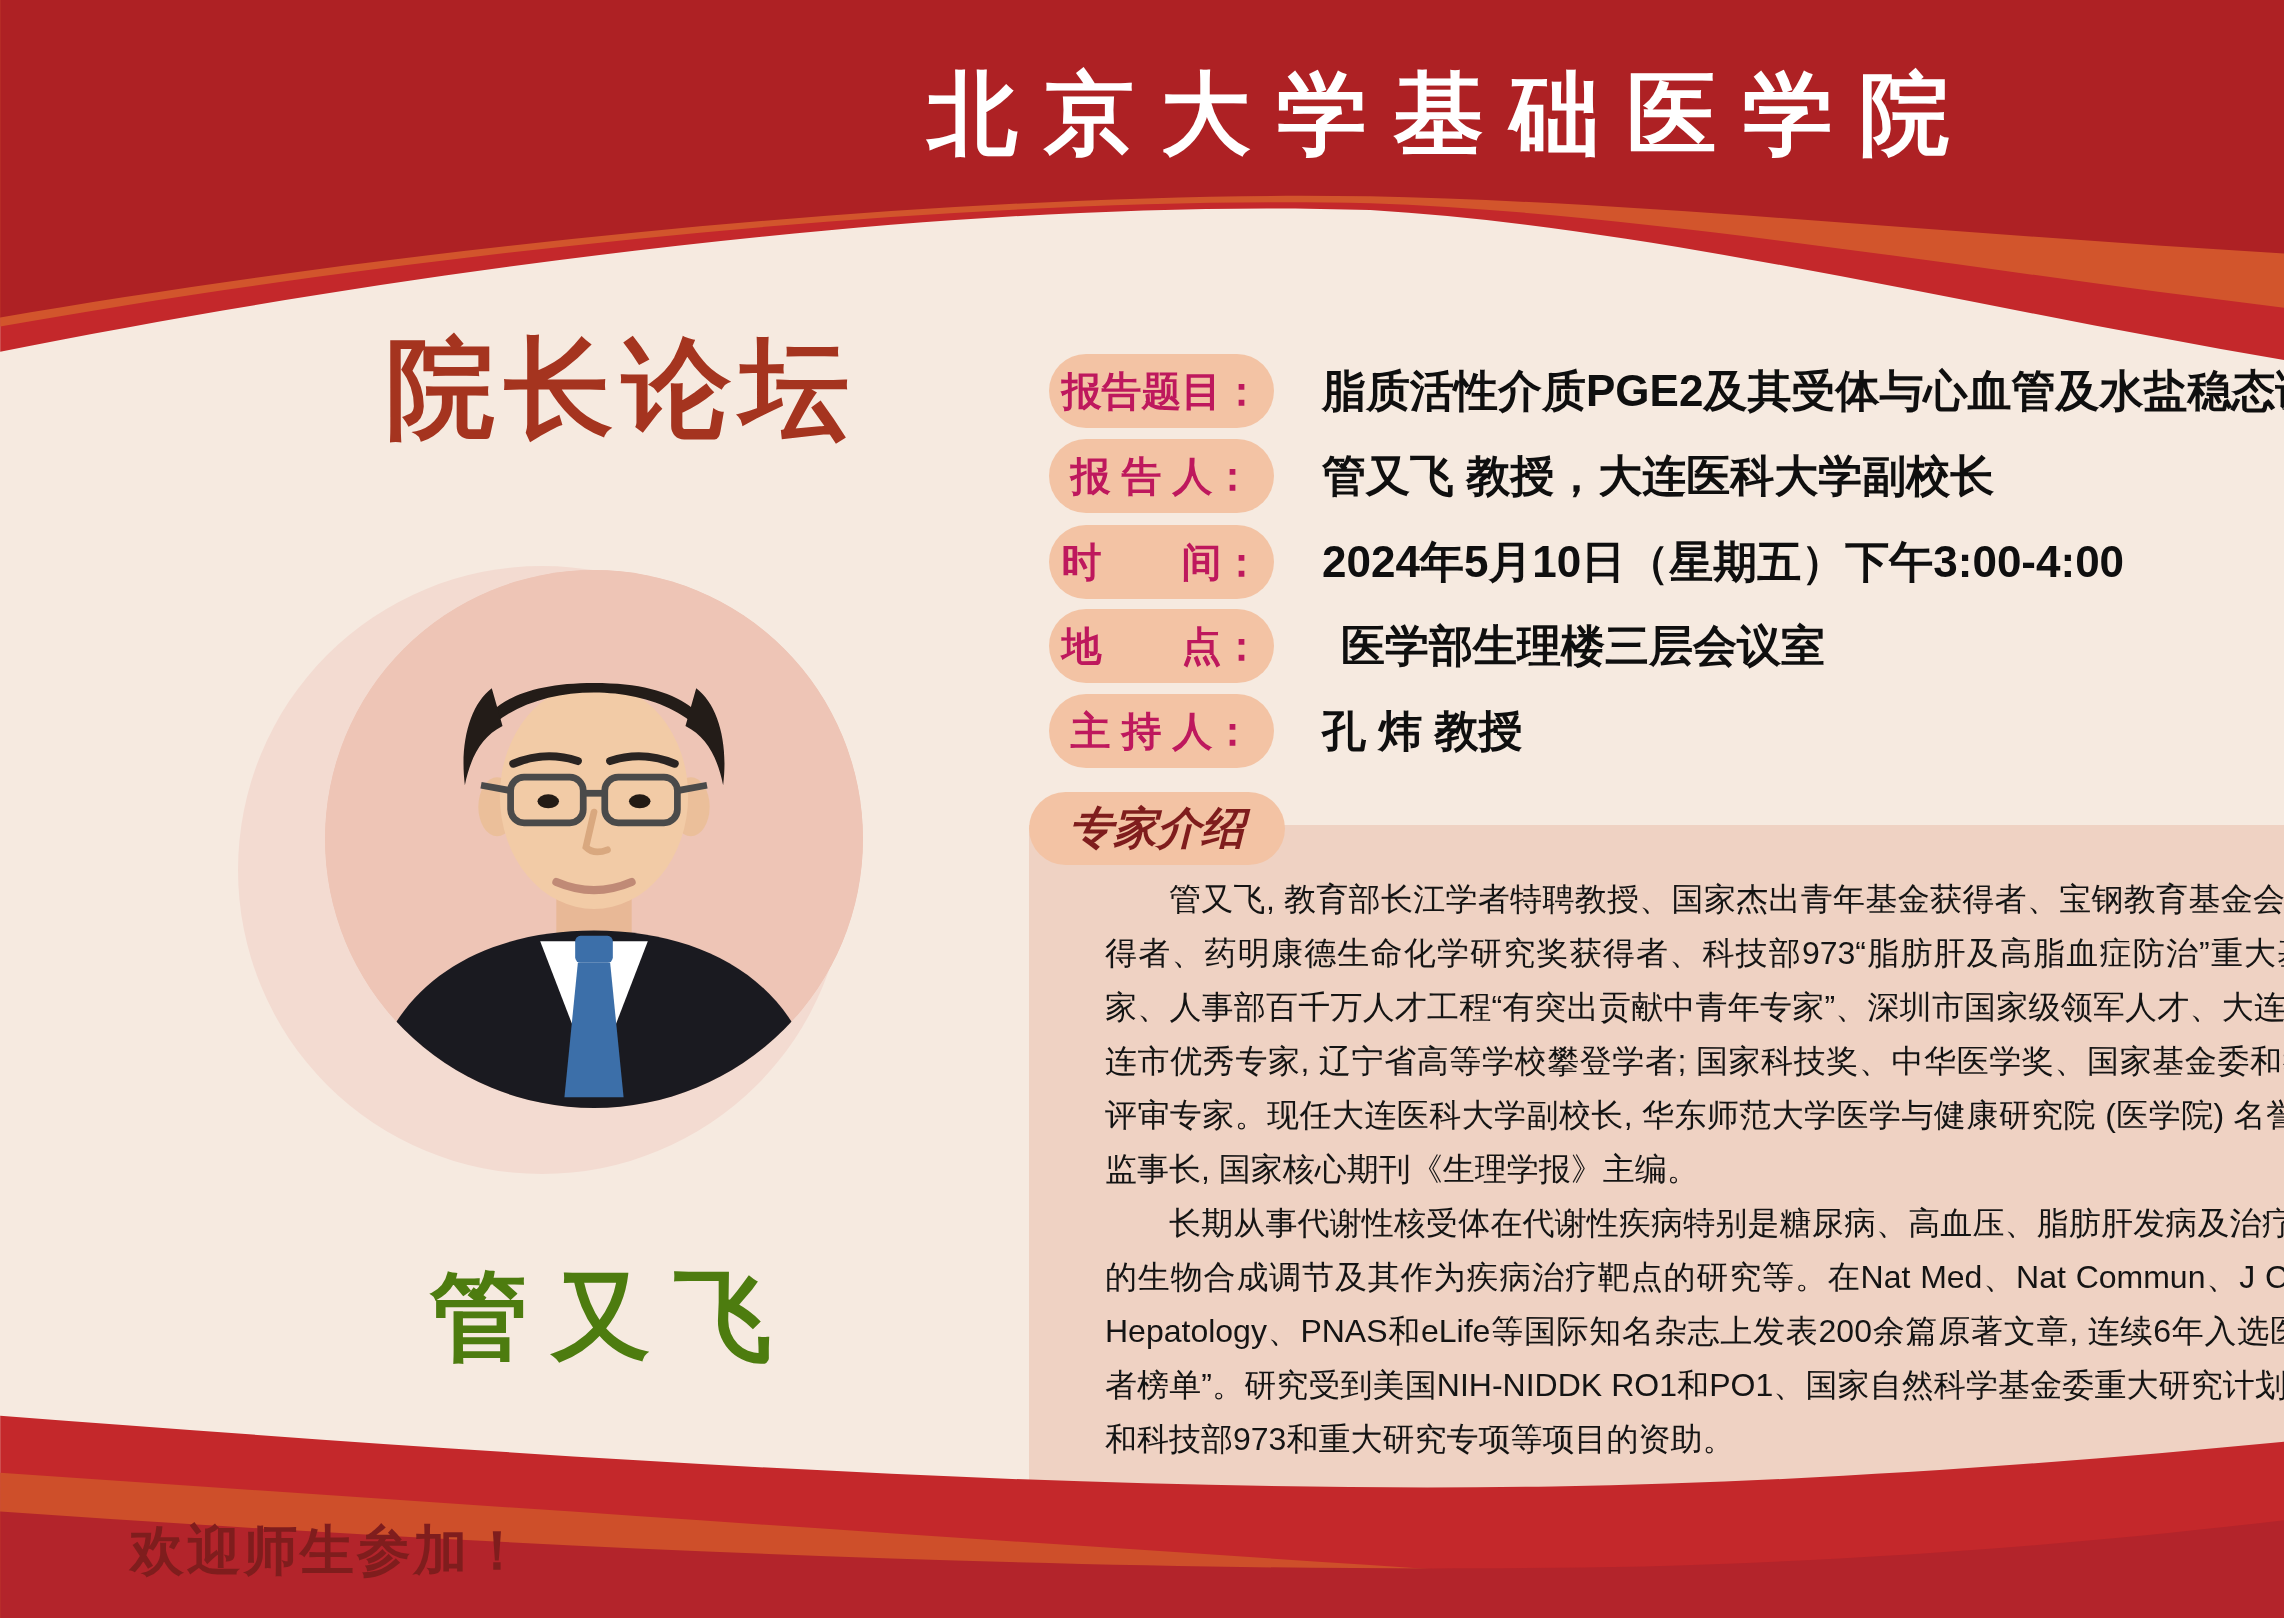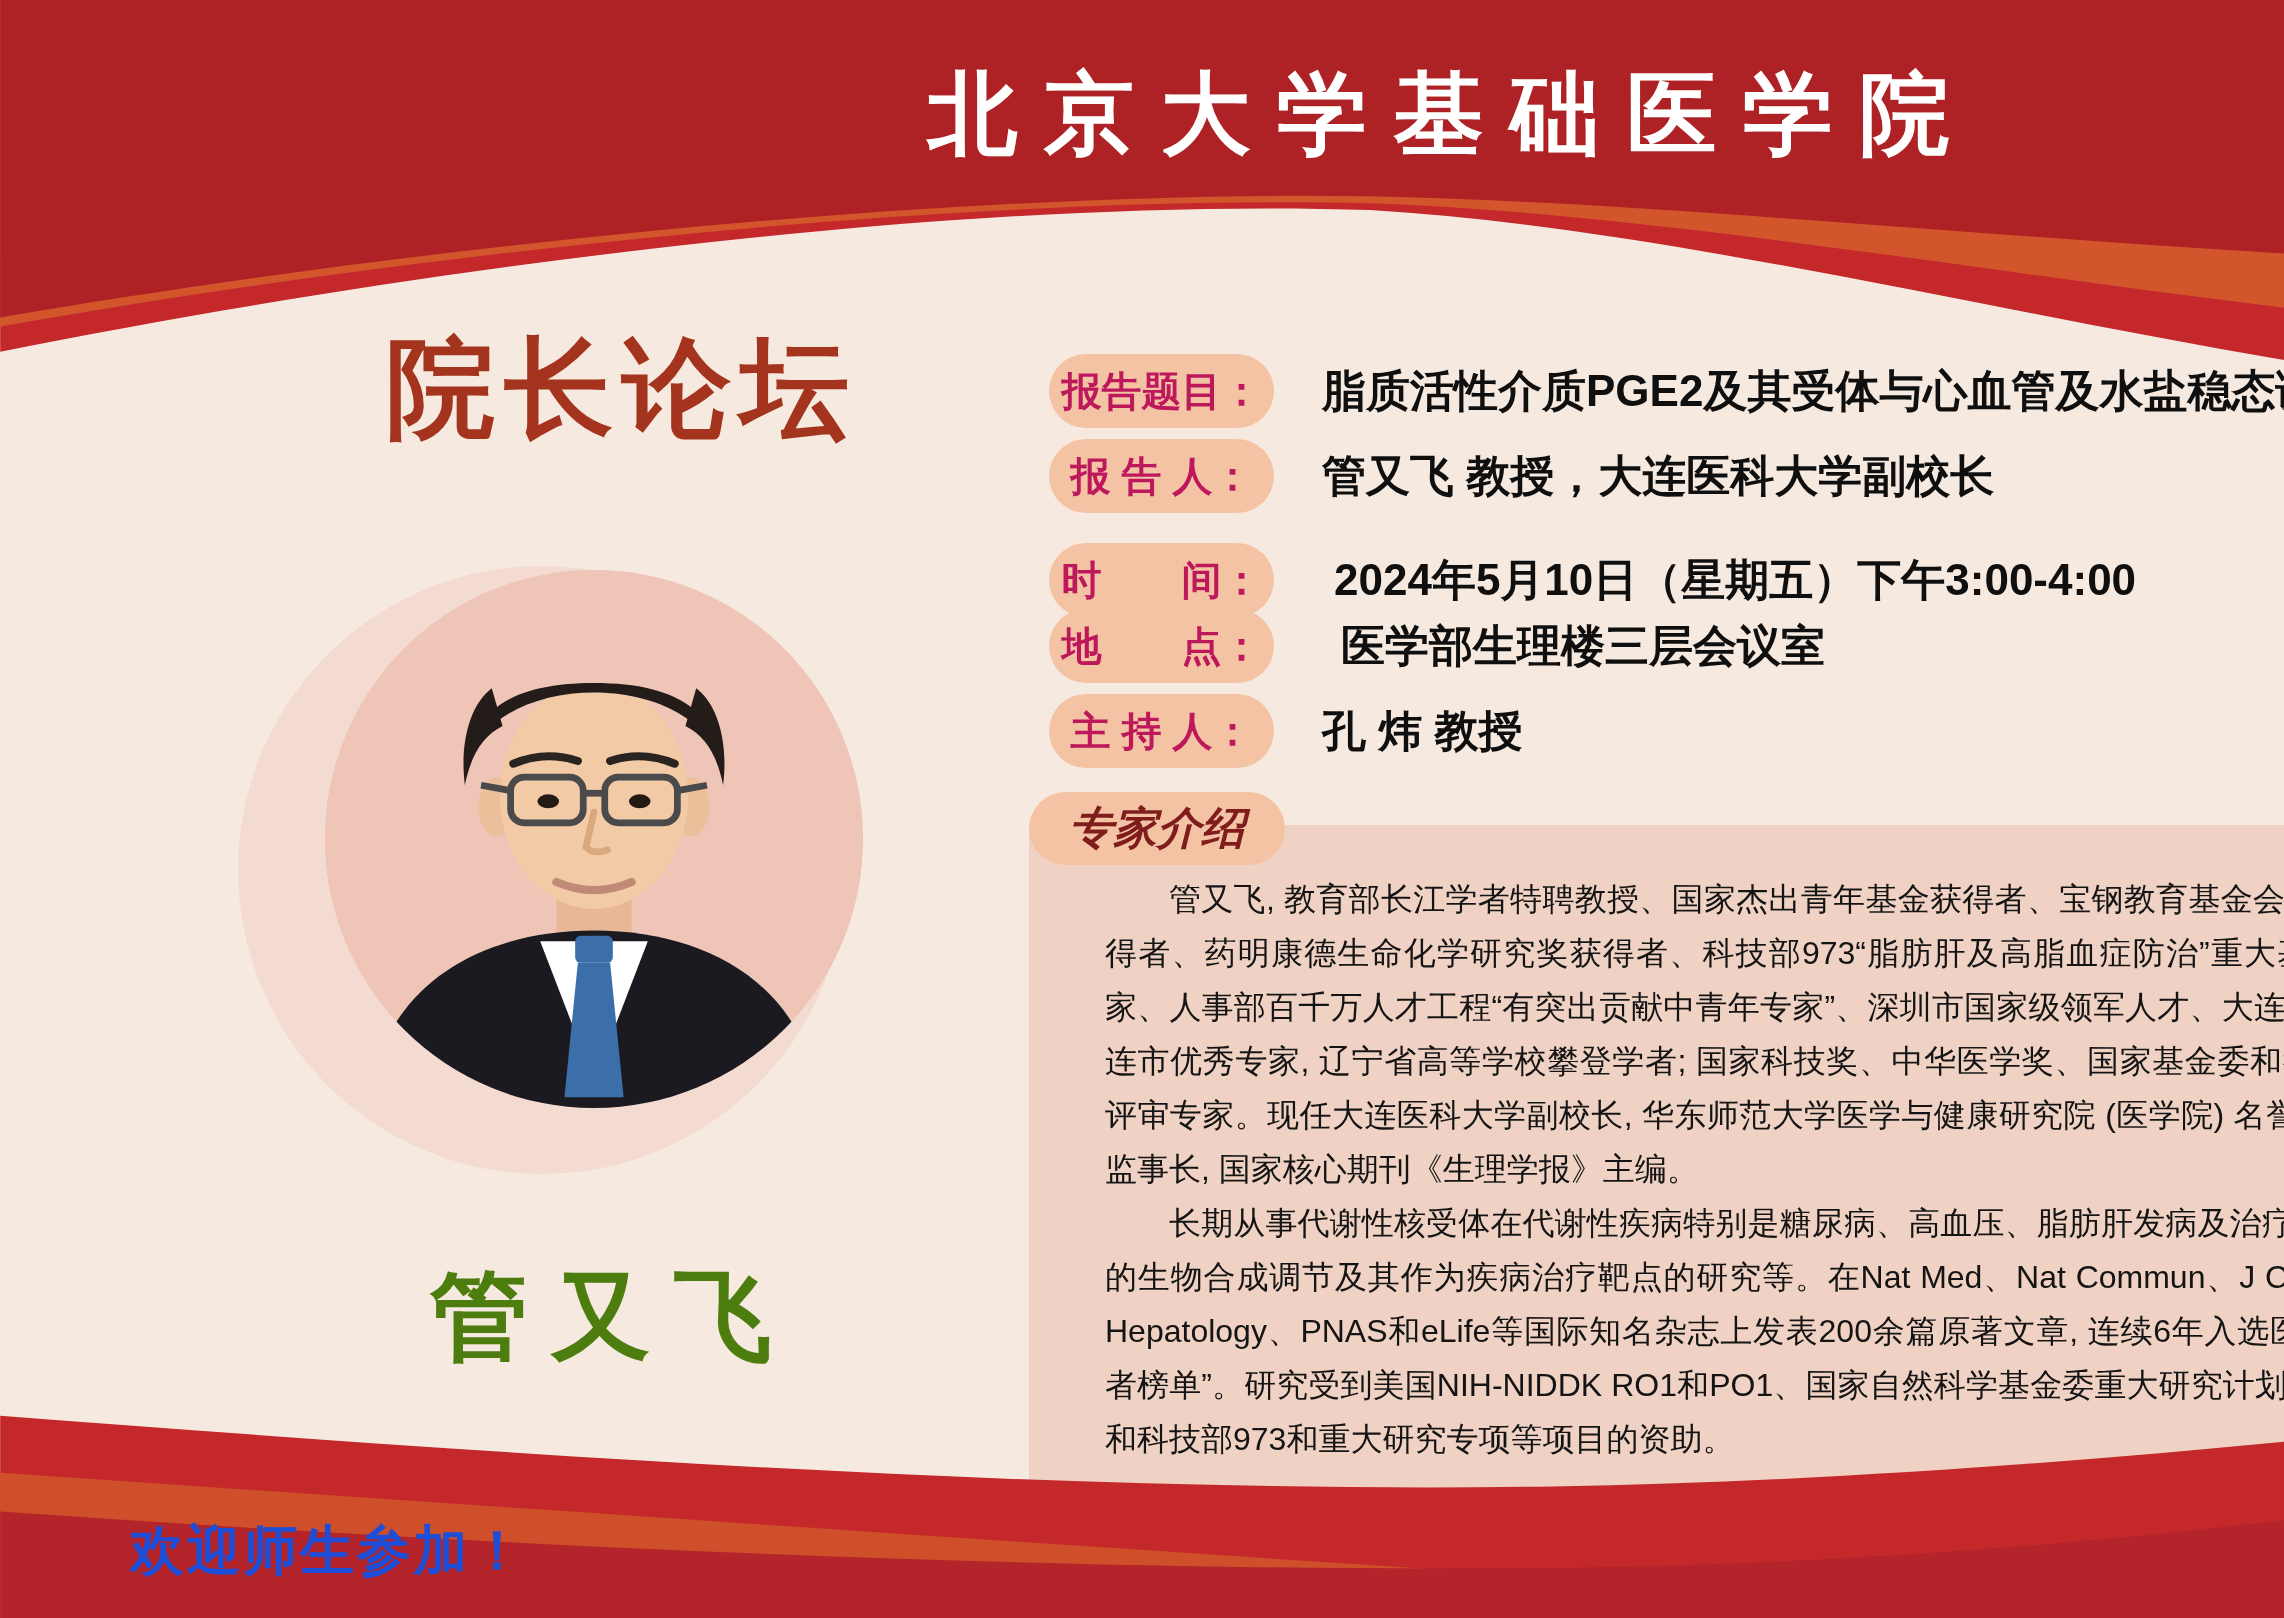--- a/index.html
+++ b/index.html
@@ -32,34 +32,34 @@
   .speaker-name{position:absolute;left:292px;top:1252px;width:594px;z-index:4;text-align:center;
     color:#4d7c0f;font-weight:bold;font-size:98px;letter-spacing:24px;padding-left:24px;
     font-family:"Liberation Serif","DejaVu Serif",serif;}
 
   
   .info-row{position:absolute;left:1049px;z-index:4;display:flex;align-items:center;}
   .info-pill{width:225px;height:74px;border-radius:38px;background:#F3C3A4;flex:0 0 auto;
     display:flex;align-items:center;justify-content:center;
     font-size:40px;font-weight:bold;color:#be185d;}
   .info-value{margin-left:48px;font-size:44px;font-weight:bold;color:#0f0f0f;white-space:nowrap;}
-  .row-0{top:354px;} .row-1{top:439px;} .row-2{top:543px;gap:12px;} .row-3{top:609px;gap:19px;} .row-4{top:694px;}
+  .row-0{top:354px;} .row-1{top:439px;} .row-2{top:525px;} .row-3{top:609px;gap:19px;} .row-4{top:694px;}
 
   
   .expert-panel{position:absolute;left:1029px;top:825px;width:1626px;height:749px;
     background:#EFD2C3;z-index:1;}
   .expert-pill{position:absolute;left:1029px;top:792px;width:256px;height:73px;border-radius:37px;
     background:#F3C3A4;z-index:4;display:flex;align-items:center;justify-content:center;
     font-size:44px;font-weight:bold;color:#7f1d1d;font-style:italic;}
   .expert-bio{position:absolute;left:1105px;top:872px;width:1503px;z-index:3;
     font-size:32px;line-height:54px;color:#141414;text-align:justify;}
   .expert-bio p{margin:0;text-indent:2em;}
 
   
-  .welcome-text{position:absolute;left:130px;top:1515px;z-index:4;color:#1d4ed8;
+  .welcome-text{position:absolute;left:130px;top:1515px;z-index:4;color:#7f1d1d;
     font-size:54px;font-weight:bold;letter-spacing:2.7px;}
 </style>
 </head>
 <body>
 
 <div class="poster">
 
   <div class="expert-panel"></div>
 
   <svg class="bg-svg" width="2877" height="1618" viewBox="0 0 6299 3543">

